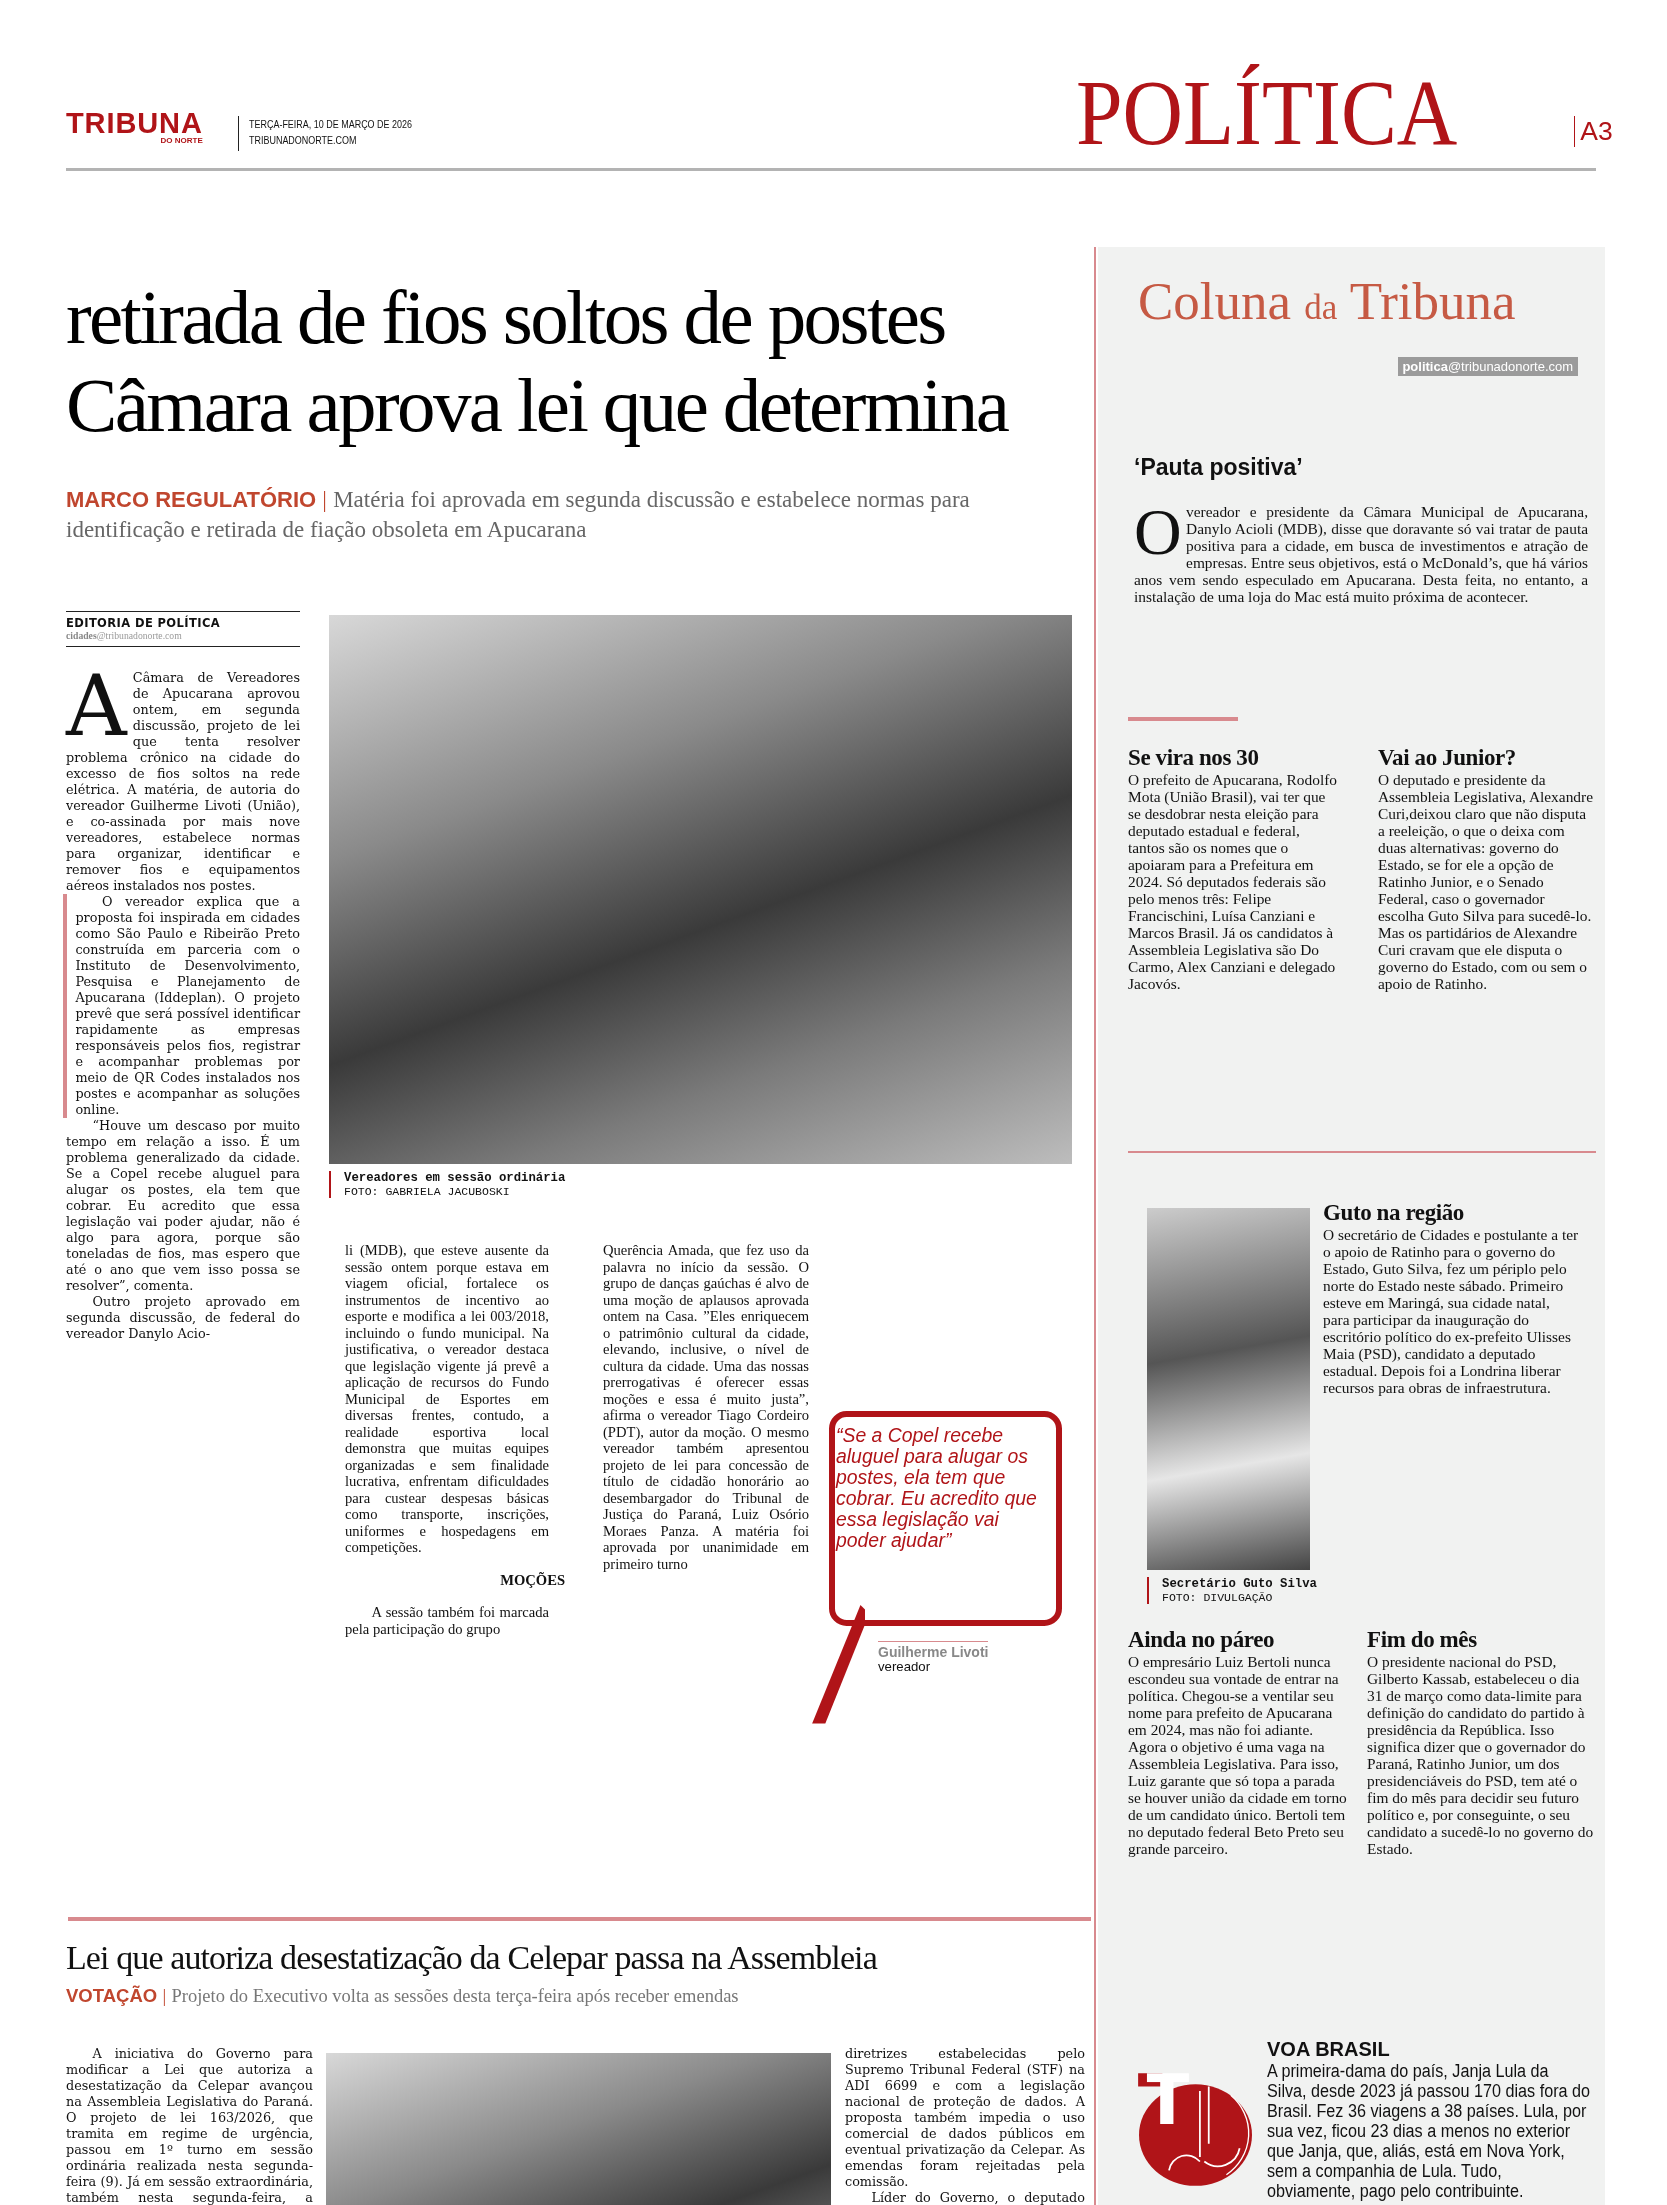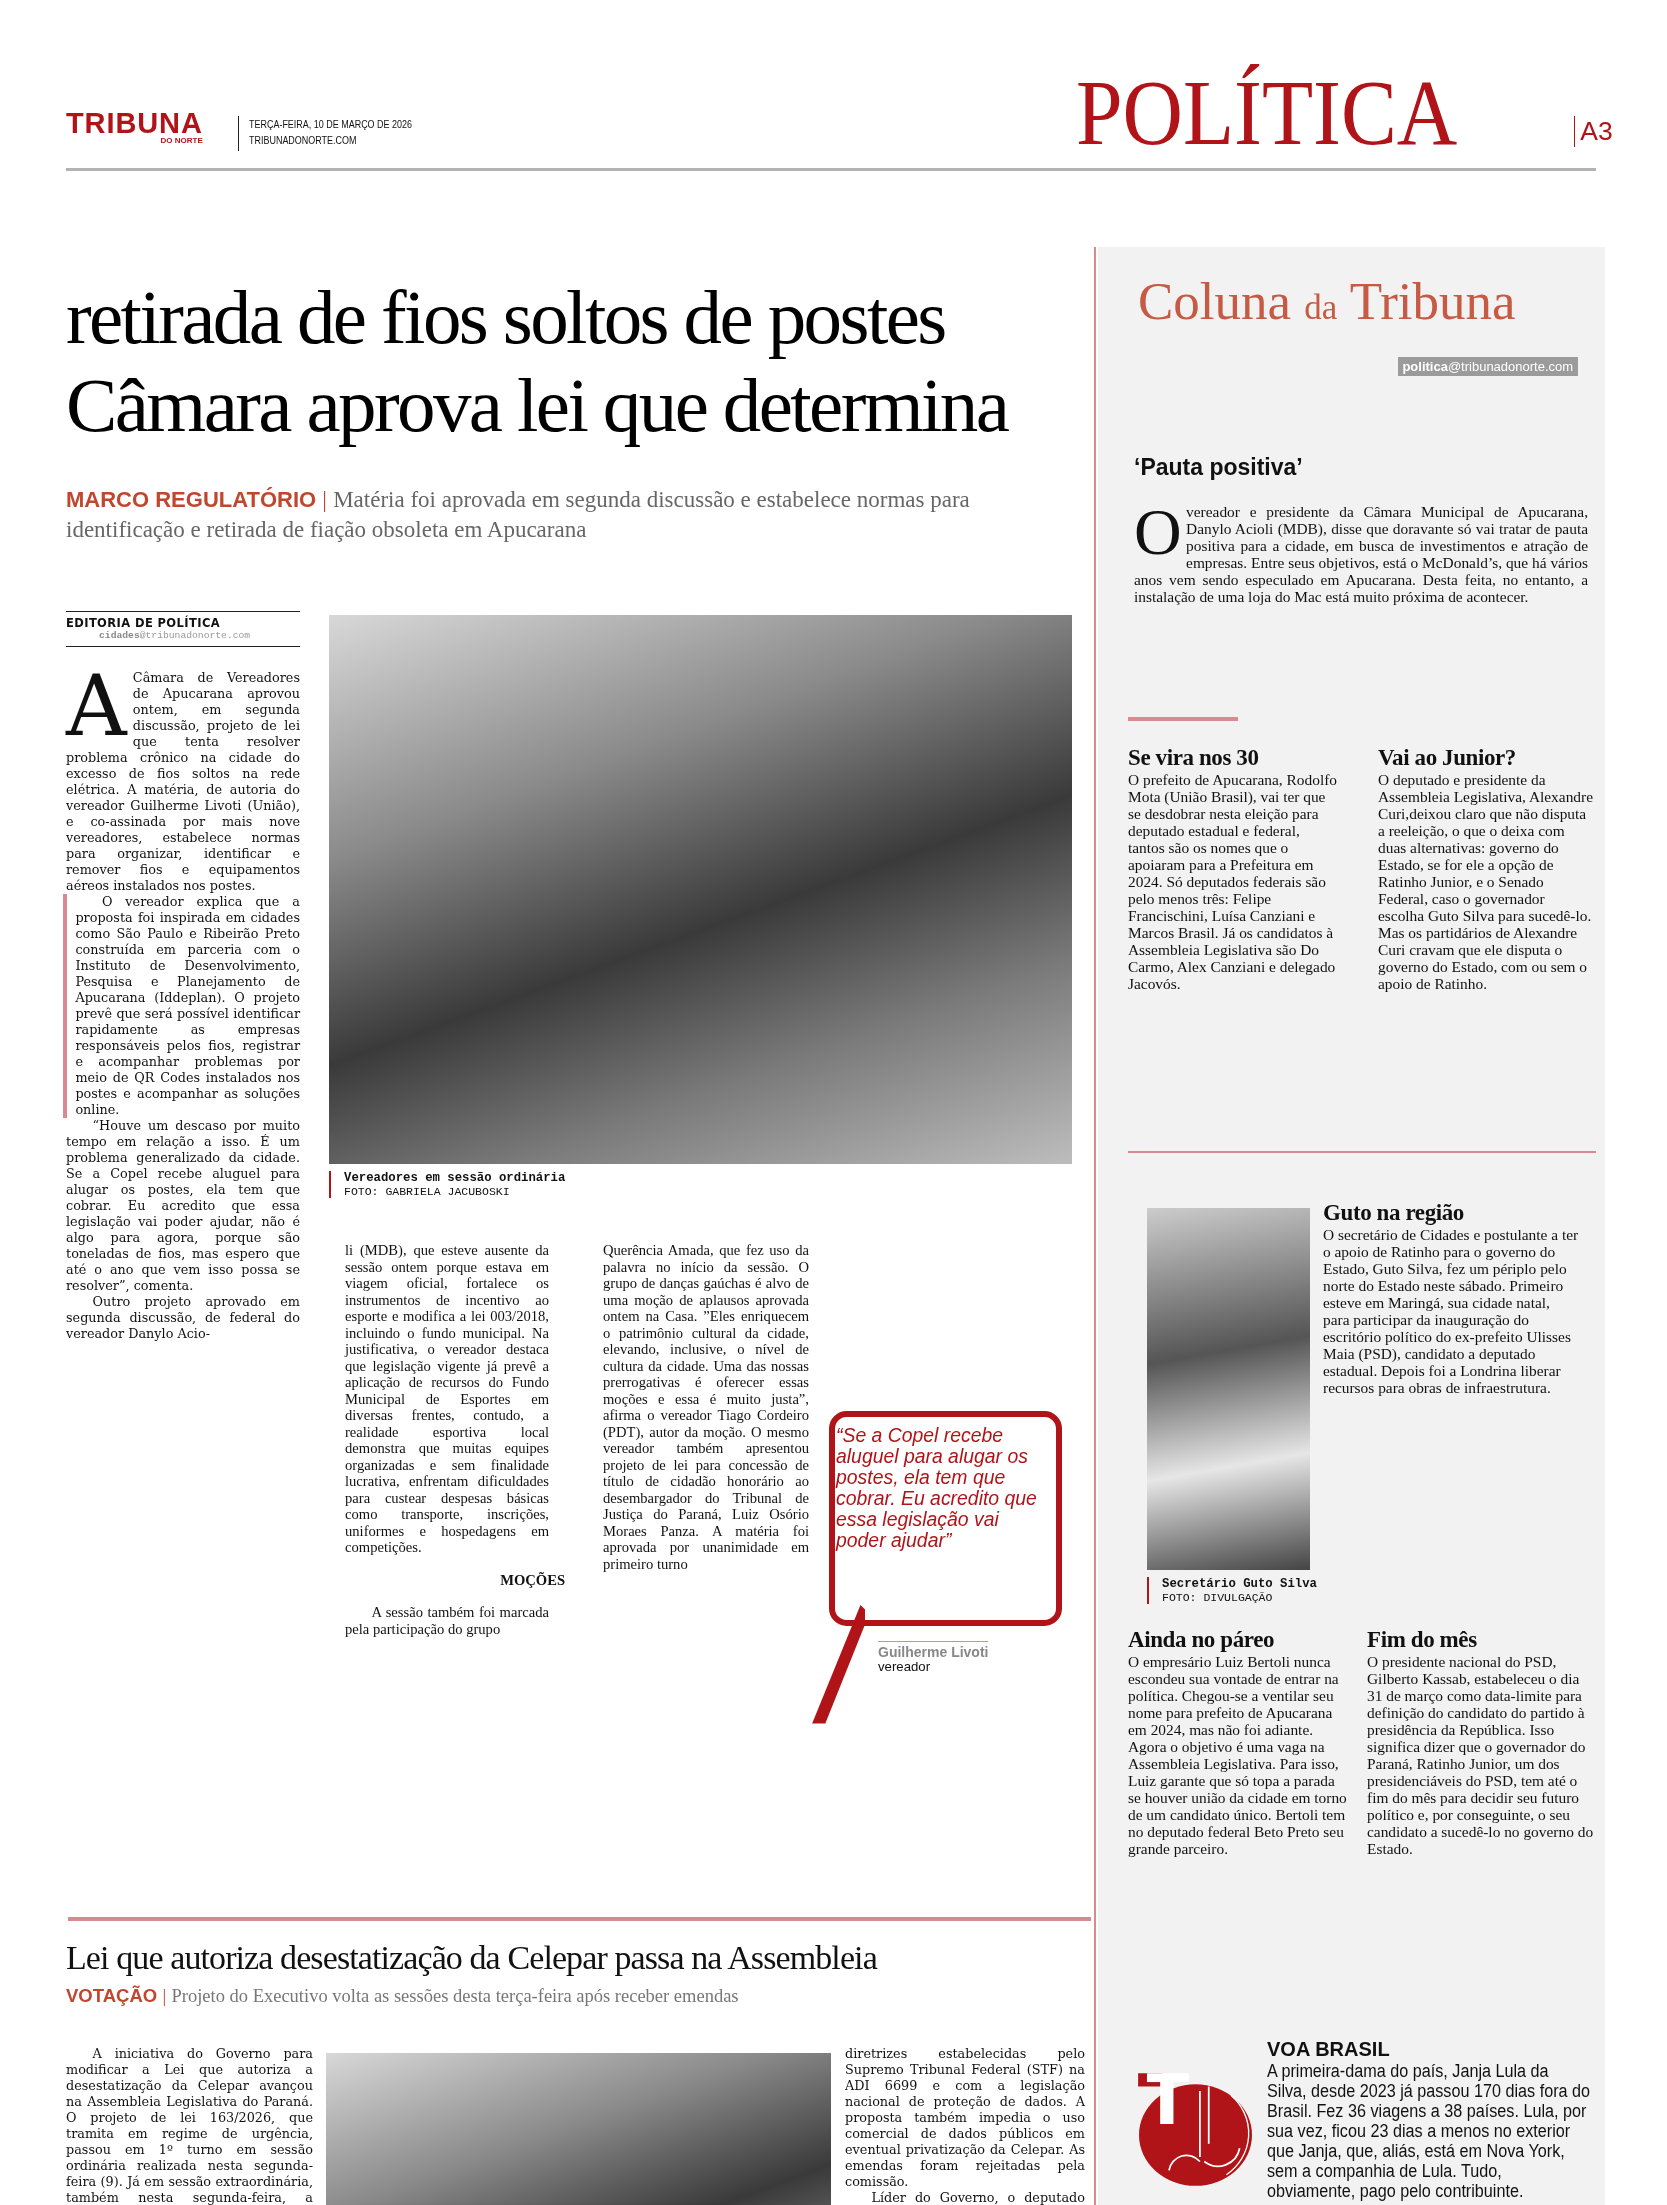--- a/index.html
+++ b/index.html
@@ -13,21 +13,21 @@
   .section{left:1076px;top:66px;font-size:93px;color:#b01418;font-family:"Liberation Serif",serif;line-height:93px;transform:scaleX(.9);transform-origin:left;}
   .page-no{left:1574px;top:116px;font-size:26.5px;color:#b01418;font-family:"Liberation Sans",sans-serif;border-left:1.3px solid #b01418;padding-left:5.3px;line-height:31px;}
   .top-rule{left:66px;top:168px;width:1530px;height:2.6px;background:#b3b3b3;}
   
   .h1{left:66px;top:273px;width:1036px;font-size:77px;line-height:88px;font-family:"Liberation Serif",serif;color:#000;letter-spacing:-2.6px;}
   .kicker{left:66px;top:485px;width:1014px;font-size:23px;line-height:30px;color:#666;font-family:"Liberation Serif",serif;}
   .kicker .tag{color:#c0462e;font-family:"Liberation Sans",sans-serif;font-weight:bold;font-size:22px;}
   .kicker .bar{color:#c0462e;padding:0 6.2px;}
   .byline{left:66px;top:611px;width:234px;border-top:0.9px solid #222;border-bottom:0.9px solid #222;padding:4.4px 0;}
   .byline .name{font-family:"DejaVu Sans",sans-serif;font-weight:bold;font-size:11.5px;letter-spacing:0.4px;}
-  .byline .mail{font-family:Liberation Mono, monospace;font-size:9.7px;color:#999;margin-left:33px;}
+  .byline .mail{font-family:Liberation Serif, serif;font-size:9.7px;color:#999;}
   .byline .mail b{color:#888;}
   .col{font-family:"DejaVu Serif",serif;font-size:12.8px;line-height:16px;text-align:justify;color:#111;}
   .col p{margin:0;text-indent:26.5px;}
   .col p.noind{text-indent:0;}
   .dropcap{float:left;font-size:84px;line-height:66px;margin:2.6px 6.2px 0 0;font-family:"DejaVu Serif",serif;}
   .pinkbar{border-left:4px solid #d88a8e;padding-left:8px;margin-left:-2.6px;}
   .photo{background:linear-gradient(160deg,#d8d8d8 0%,#8a8a8a 30%,#3a3a3a 55%,#7a7a7a 75%,#bdbdbd 100%);}
   .caption{border-left:2.6px solid #b01418;padding-left:13px;font-family:Liberation Mono, monospace;}
   .caption .c1{font-weight:bold;font-size:12.3px;line-height:14px;}
   .caption .c2{font-size:11.5px;line-height:13.2px;}

